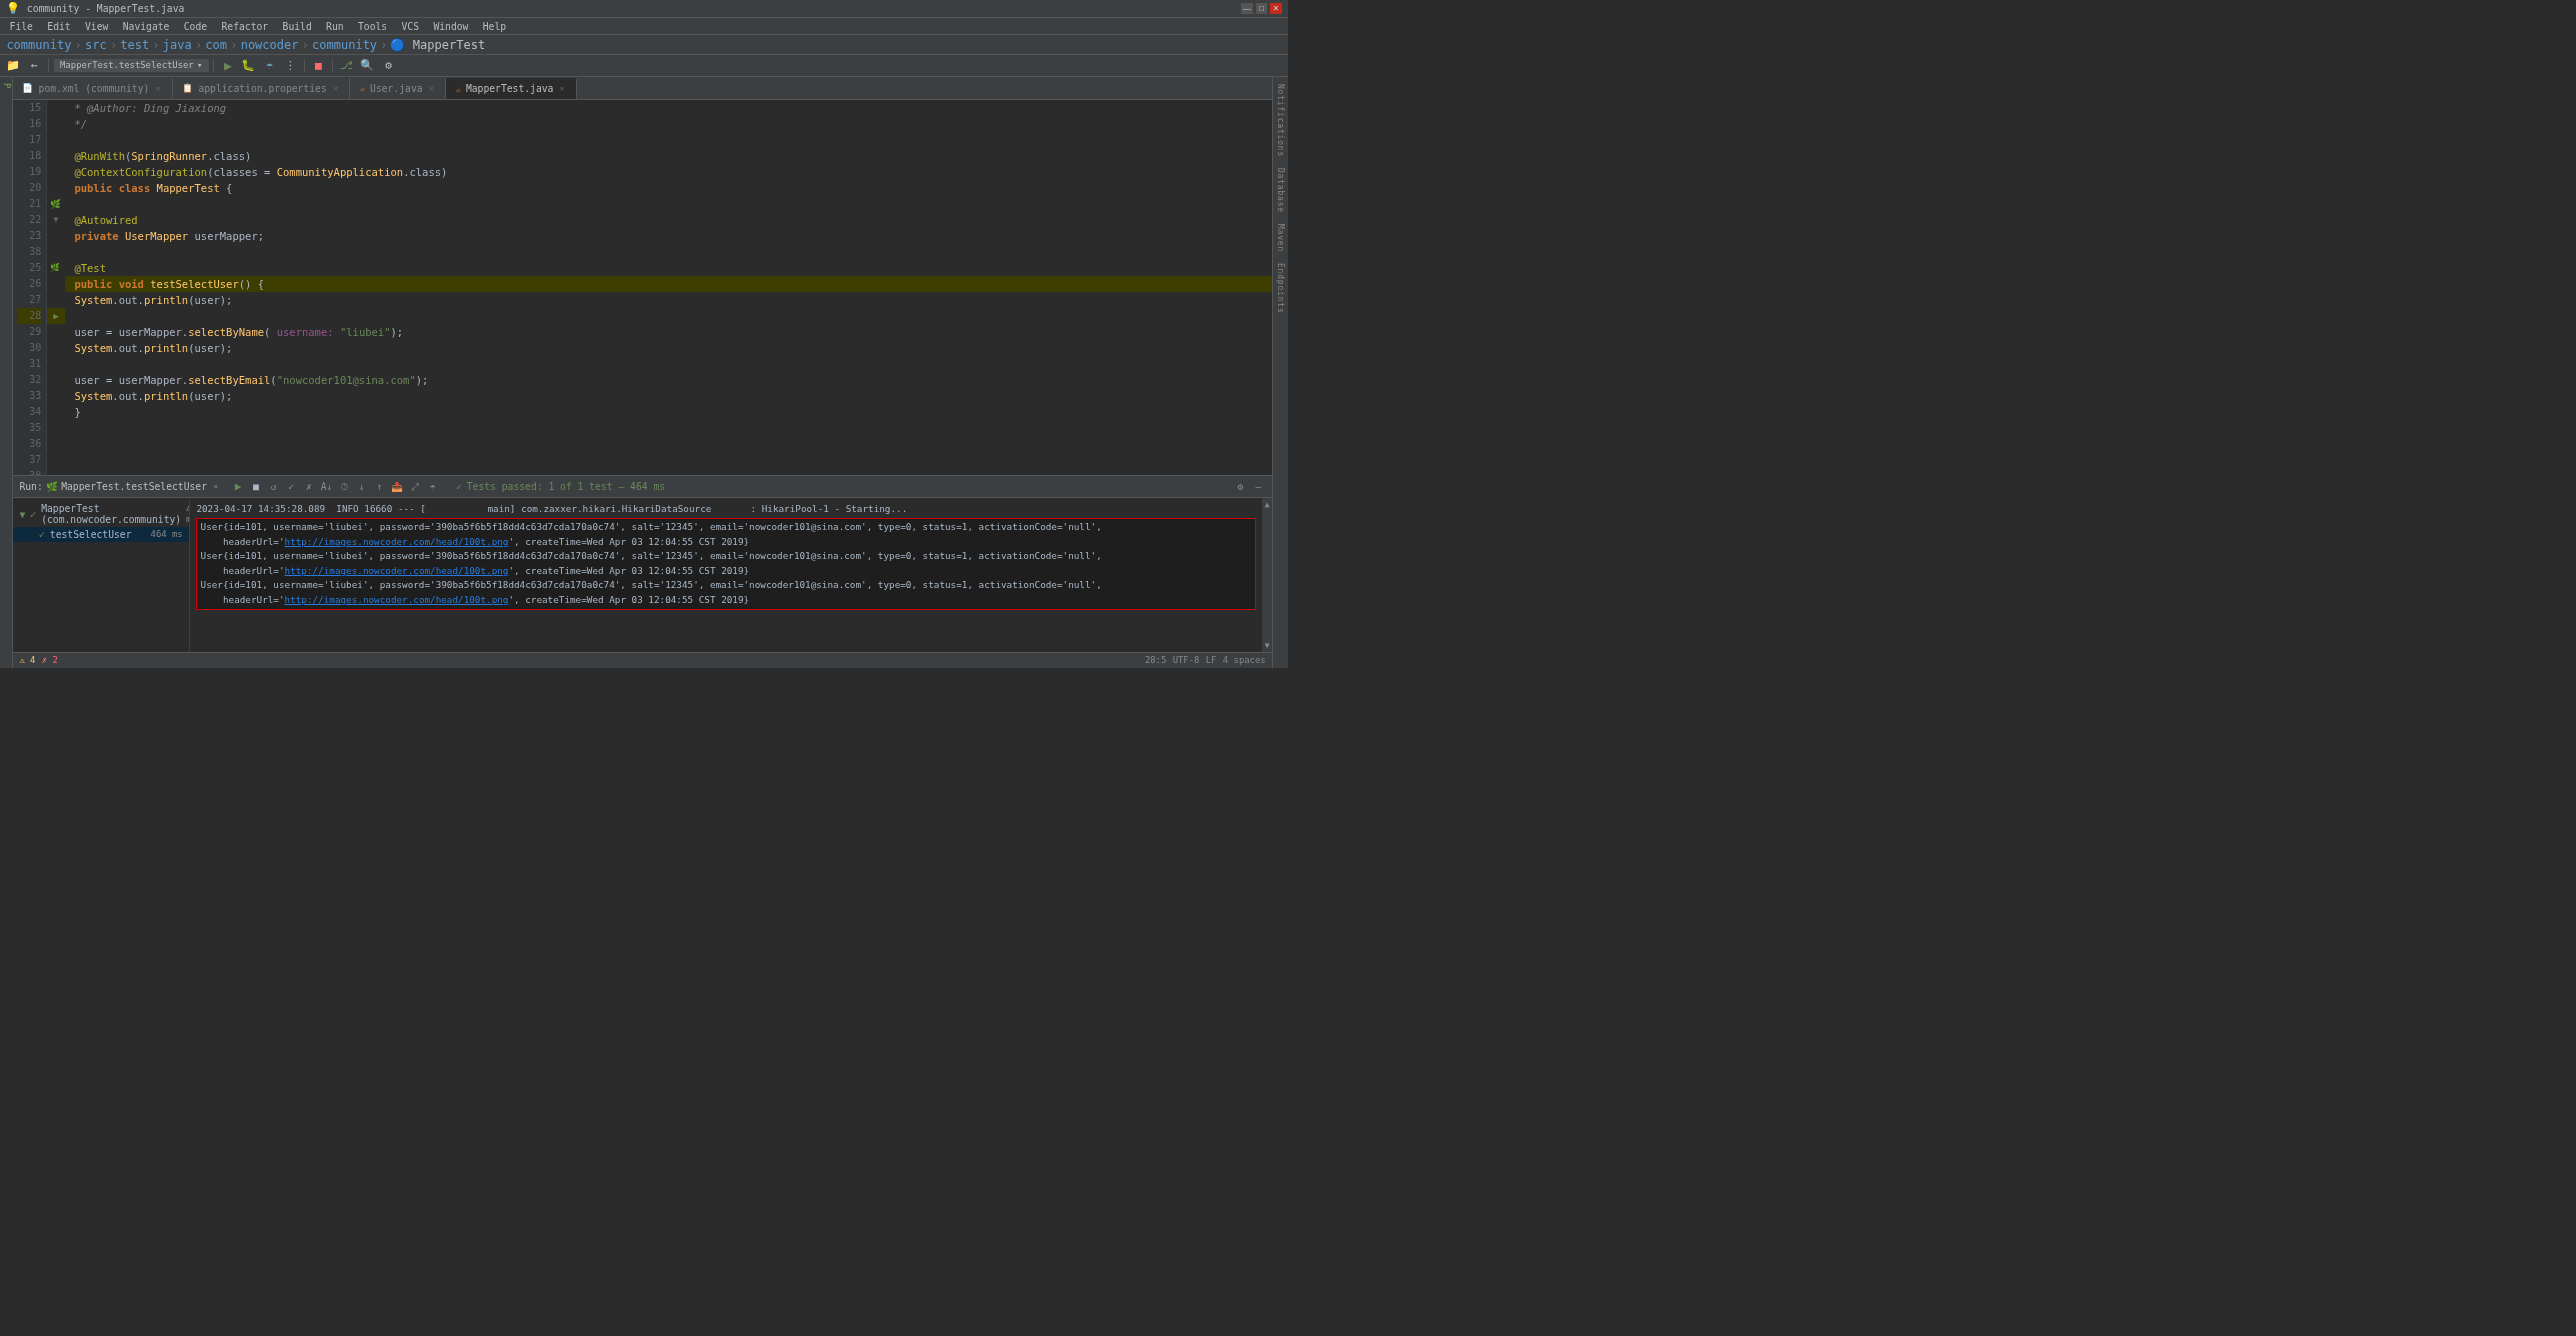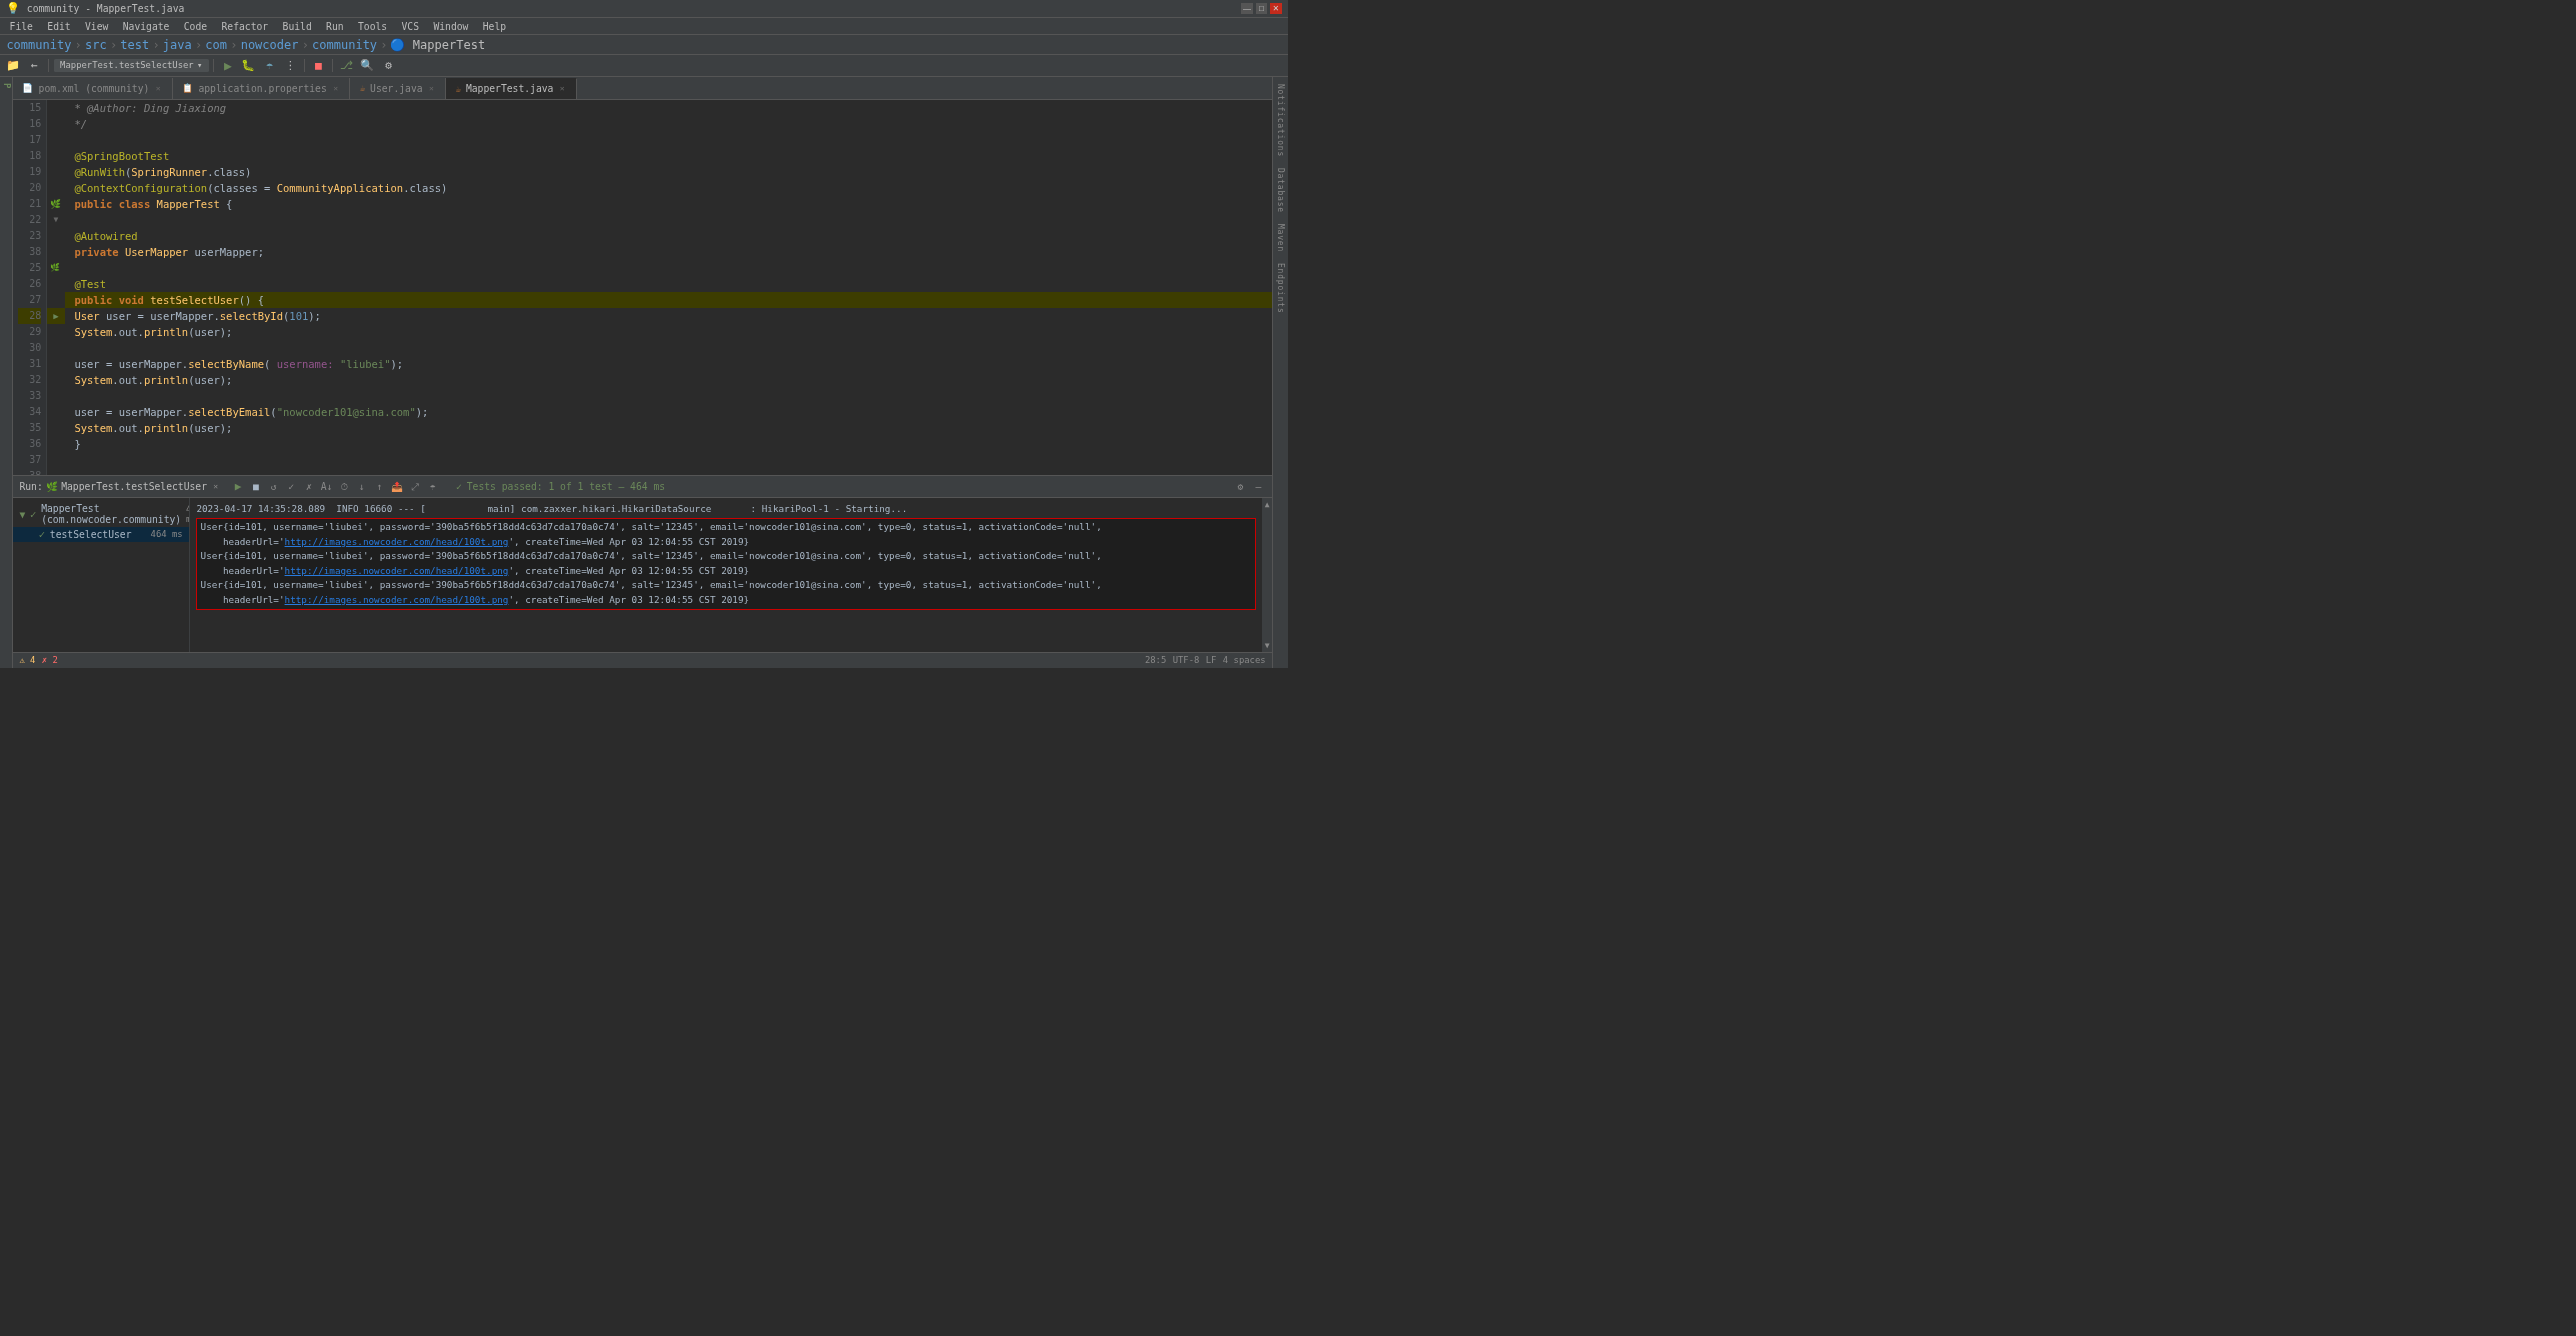--- a/index.html
+++ b/index.html
@@ -508,23 +508,20 @@
           <span class="comment">    * @Author: Ding Jiaxiong</span>
         </div>
 
 
         <div style="line-height:16px; height:16px;">
           <span class="comment">    */</span>
         </div>
 
         <div style="line-height:16px; height:16px;">&nbsp;</div>
 
-        <div style="line-height:16px; height:16px;">
-          <span class="annotation">@SpringBootTest</span>
-        </div>
 
         <div style="line-height:16px; height:16px;">
           <span class="annotation">@RunWith</span><span style="color:#a9b7c6;">(</span><span class="class-name">SpringRunner</span><span style="color:#a9b7c6;">.class)</span>
         </div>
 
         <div style="line-height:16px; height:16px;">
           <span class="annotation">@ContextConfiguration</span><span style="color:#a9b7c6;">(classes = </span><span class="class-name">CommunityApplication</span><span style="color:#a9b7c6;">.class)</span>
         </div>
 
         <div style="line-height:16px; height:16px;">
@@ -544,23 +541,20 @@
         <div style="line-height:16px; height:16px;">&nbsp;</div>
 
         <div style="line-height:16px; height:16px;">
           <span style="color:#a9b7c6;">    </span><span class="annotation">@Test</span>
         </div>
 
         <div style="line-height:16px; height:16px; background:#3d3d00; margin:0 -9.7px; padding:0 9.7px;">
           <span class="kw">    public void </span><span class="method">testSelectUser</span><span style="color:#a9b7c6;">() {</span>
         </div>
 
-        <div style="line-height:16px; height:16px;">
-          <span style="color:#a9b7c6;">        </span><span class="class-name">User</span><span style="color:#a9b7c6;"> user = userMapper.</span><span class="method">selectById</span><span style="color:#a9b7c6;">(</span><span class="number">101</span><span style="color:#a9b7c6;">);</span>
-        </div>
 
         <div style="line-height:16px; height:16px;">
           <span style="color:#a9b7c6;">        </span><span class="class-name">System</span><span style="color:#a9b7c6;">.out.</span><span class="method">println</span><span style="color:#a9b7c6;">(user);</span>
         </div>
 
         <div style="line-height:16px; height:16px;">&nbsp;</div>
 
         <div style="line-height:16px; height:16px;">
           <span style="color:#a9b7c6;">        user = userMapper.</span><span class="method">selectByName</span><span style="color:#a9b7c6;">( </span><span class="param">username:</span><span style="color:#a9b7c6;"> </span><span class="string">"liubei"</span><span style="color:#a9b7c6;">);</span>
         </div>

